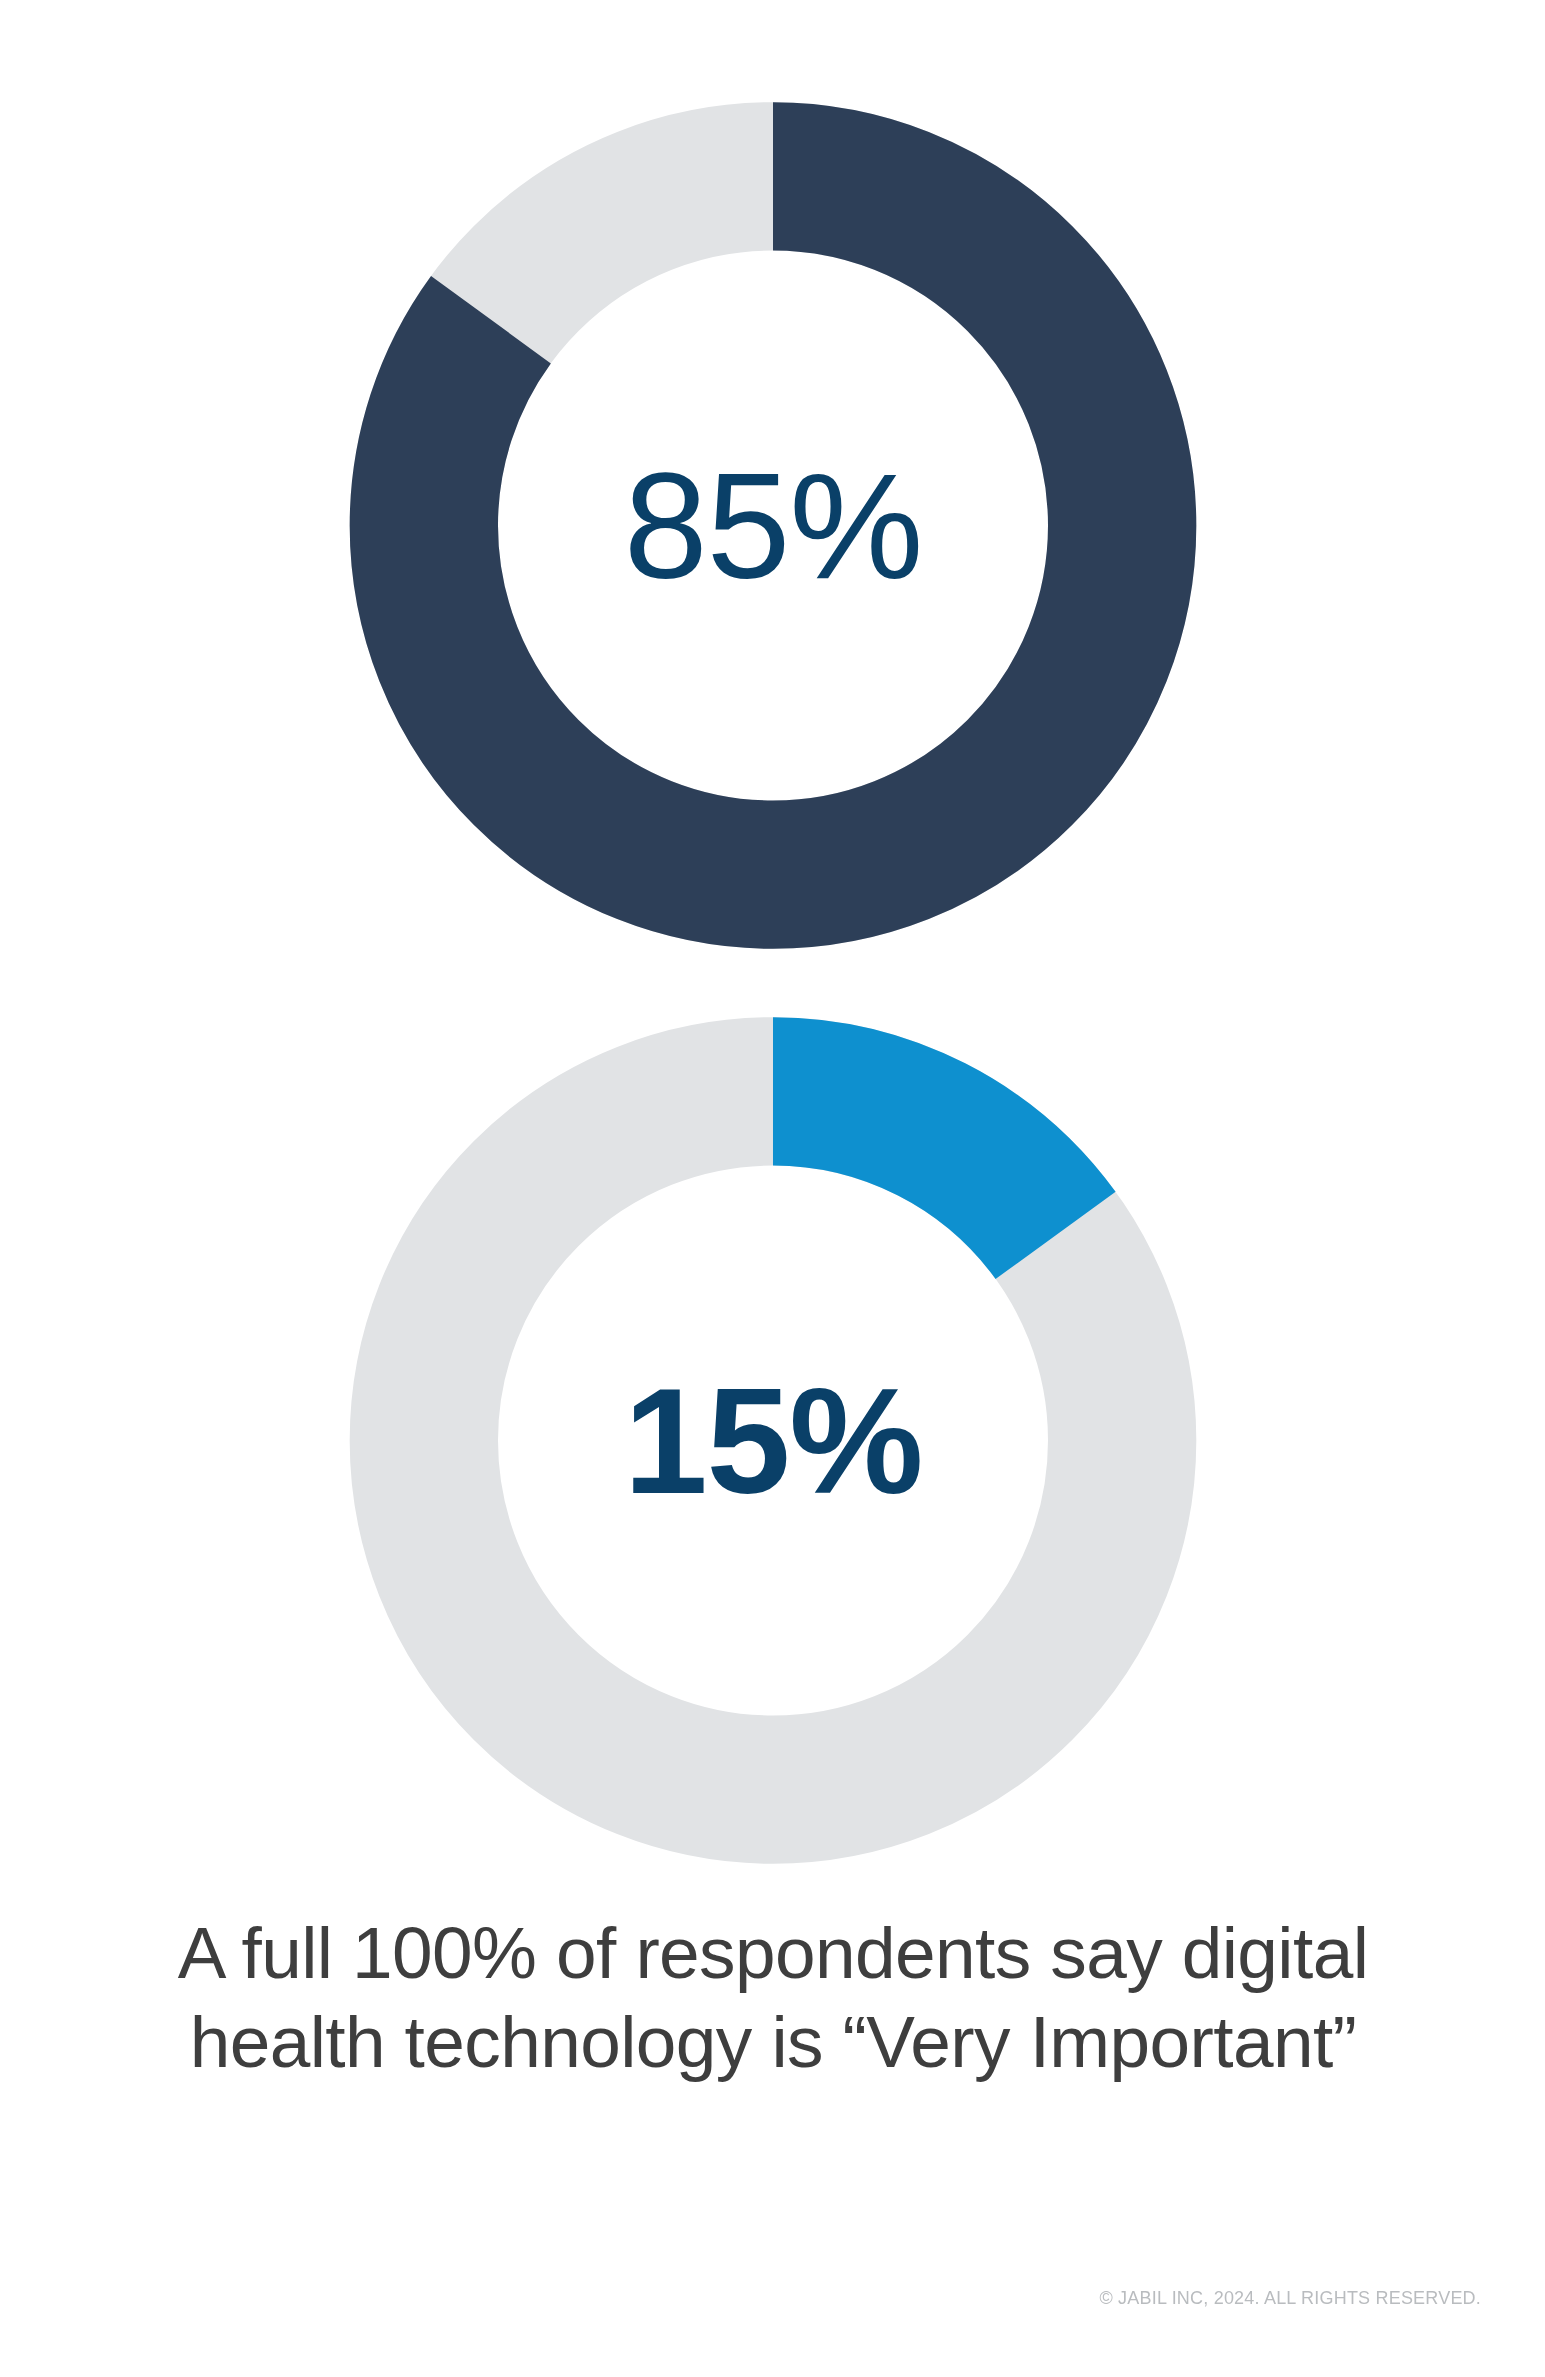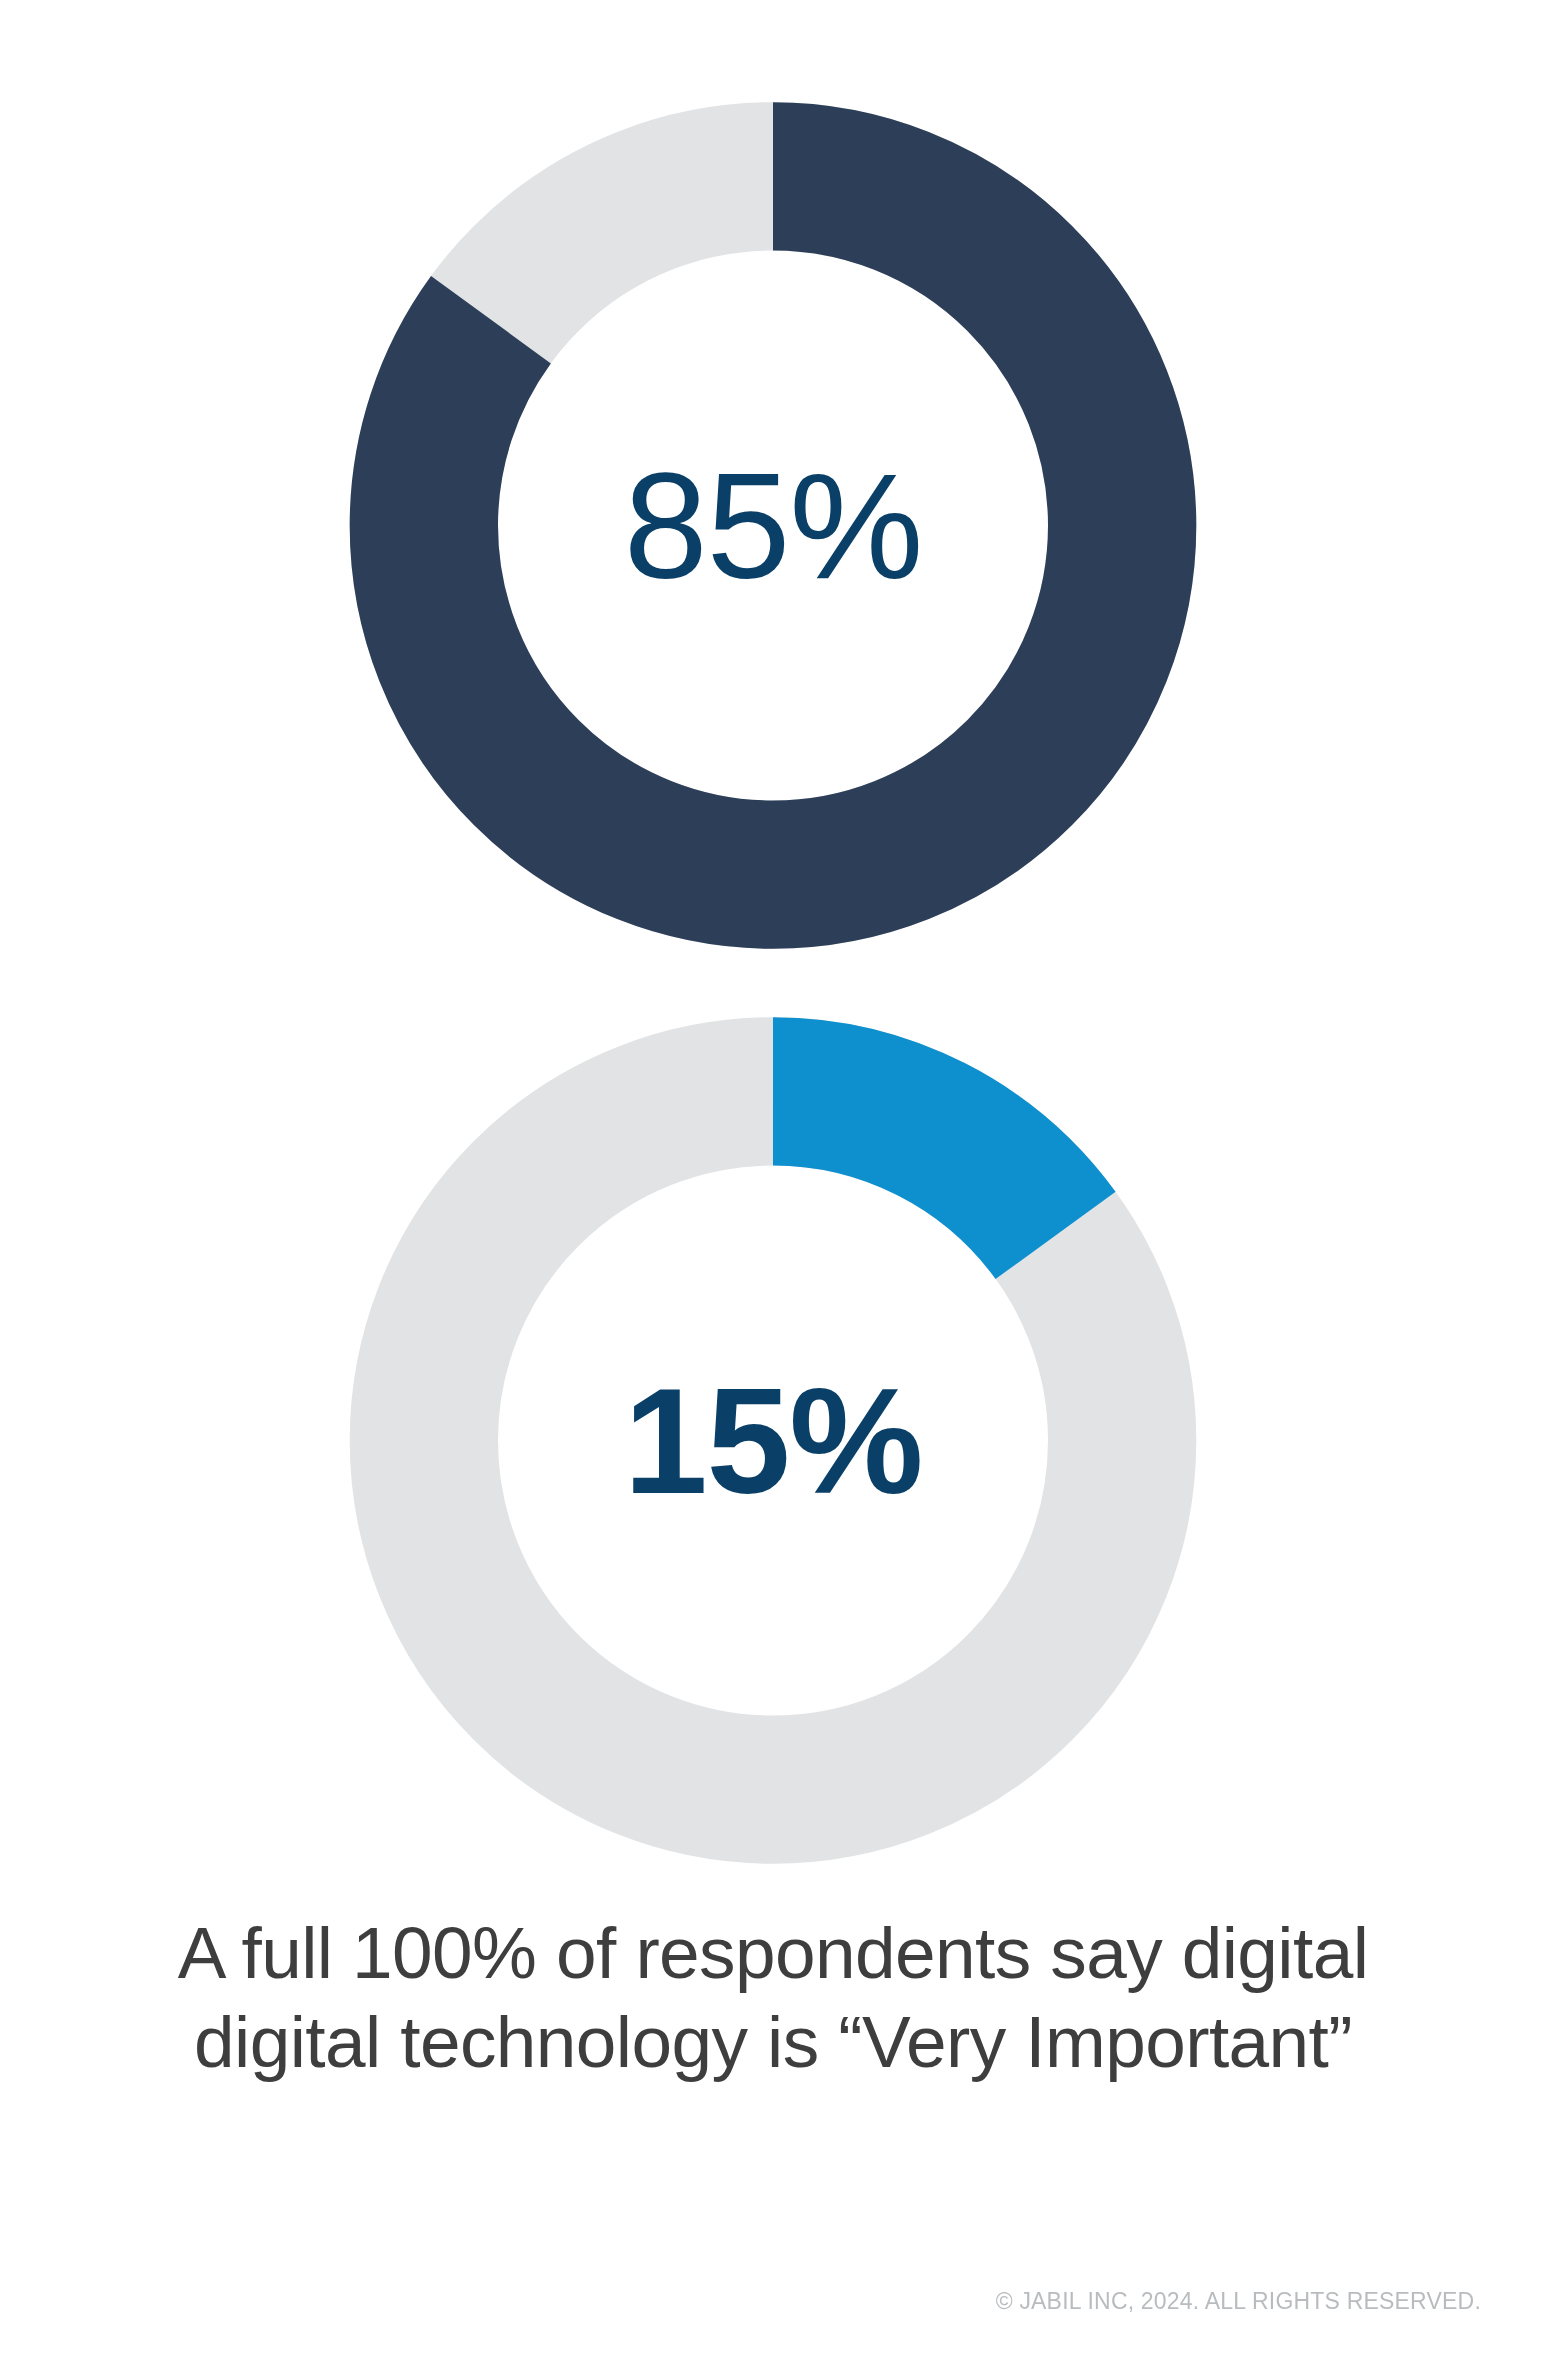--- a/index.html
+++ b/index.html
@@ -78,21 +78,21 @@
   #caption .cap-line { display: block; white-space: nowrap; text-align: center; }
 
   
   #copyright {
     position: absolute;
     right: 65px;
     top: 2288px;
     text-align: right;
     color: #b9bcbf;
     font-family: "Liberation Sans", "DejaVu Sans", sans-serif;
-    font-size: 23px;
+    font-size: 18px;
     font-weight: 400;
     letter-spacing: 0.2px;
     white-space: nowrap;
   }
 </style>
 </head>
 <body>
 
 <div id="infographic" style="background: rgb(255, 255, 255);">
 
@@ -113,19 +113,19 @@
       <circle id="bottom-track" cx="695" cy="695" r="565" fill="none" stroke="#e1e3e5" stroke-width="240"></circle>
       <circle id="bottom-arc" cx="695" cy="695" r="565" fill="none" stroke="#0e90cf" stroke-width="240" transform="rotate(-90 695 695)" stroke-dasharray="532.4999547834699 3017.499743772996" stroke-dashoffset="0"></circle>
     </svg>
     <div class="donut-center-label">
       <span style="color: rgb(10, 64, 104); font-weight: bold;">15%</span>
     </div>
   </div>
 
   <div id="caption" style="color: rgb(62, 62, 62);">
     <span class="cap-line">A full 100% of respondents say digital</span>
-    <span class="cap-line">digital technology is “Very Important”</span>
+    <span class="cap-line">health technology is “Very Important”</span>
   </div>
 
   <div id="copyright" style="color: rgb(185, 188, 191);">© JABIL INC, 2024. ALL RIGHTS RESERVED.</div>
 
 </div>
 
 
 </body></html>

